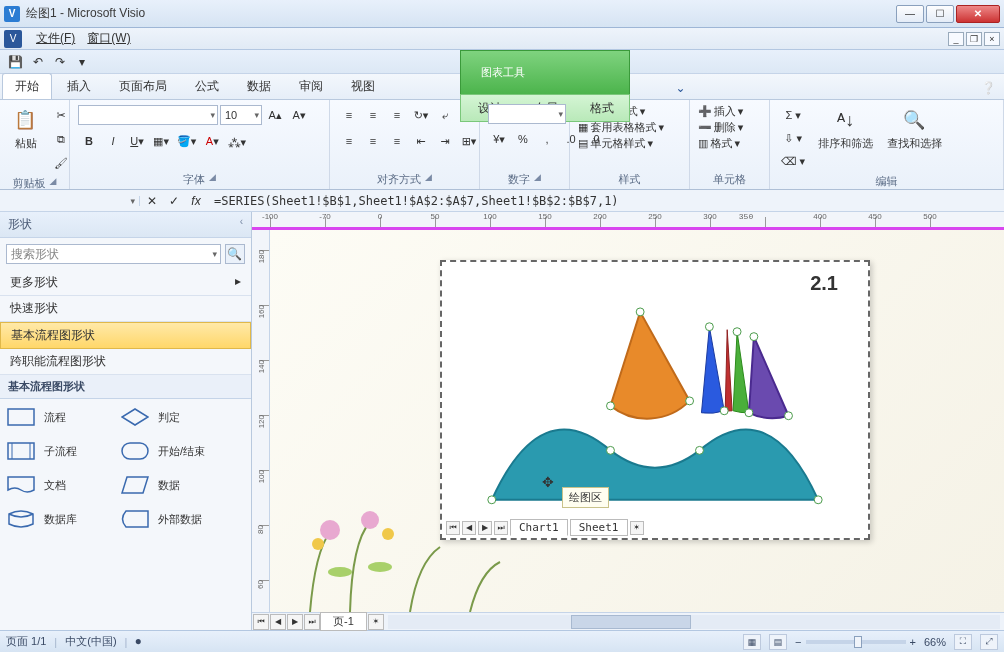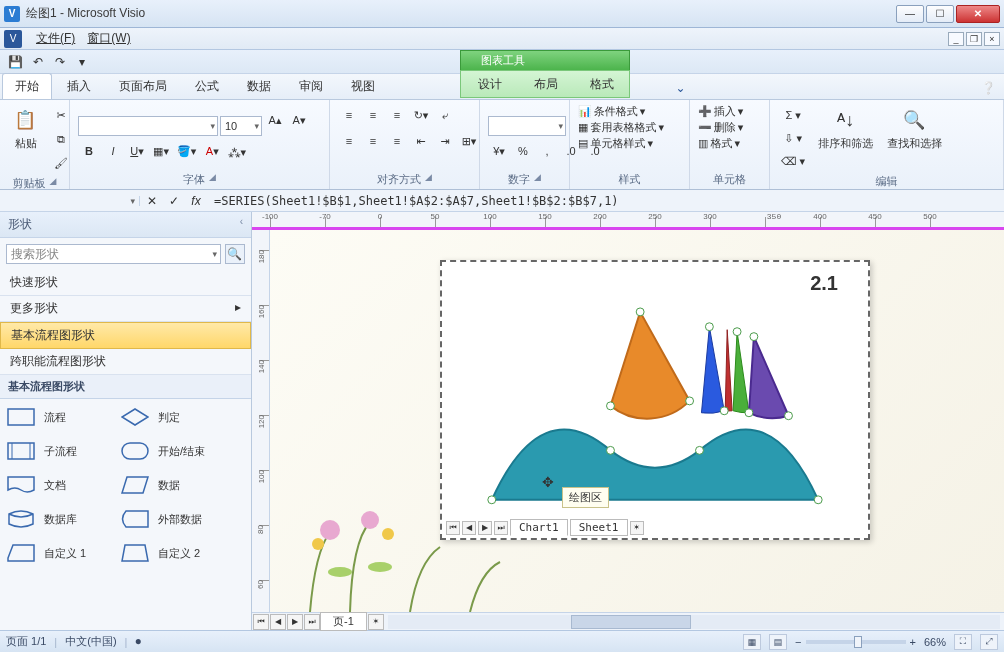--- a/index.html
+++ b/index.html
@@ -23,35 +23,35 @@
 
 
 .qat { height:24px; background:linear-gradient(#e8f0fb,#dce8f5); display:flex; align-items:center; padding:0 6px; border-bottom:1px solid #c5d4e8;}
 .qat .qbtn { width:20px; height:18px; margin-right:2px; display:flex;align-items:center;justify-content:center; border-radius:2px;}
 
 
 .ribtabs { height:26px; background:linear-gradient(#f3f7fc,#e6eef8); display:flex; align-items:flex-end; border-bottom:1px solid #b9c9de; position:relative;}
 .ribtabs .tab { padding:4px 12px; font-size:12px; cursor:pointer; border:1px solid transparent; border-bottom:none; margin-left:2px;}
 .ribtabs .tab.active { background:#fff; border-color:#b9c9de; border-radius:3px 3px 0 0;}
 .tooltabs { position:absolute; left:460px; top:-24px; }
-.tooltabs .ctxlabel { background:linear-gradient(#7fd37f,#4cb44c); color:#fff; font-size:11px; padding:2px 20px; border:1px solid #3a9a3a; border-bottom:none;}
+.tooltabs .ctxlabel { background:linear-gradient(#7fd37f,#4cb44c); color:#fff; font-size:11px; padding:14px 20px; border:1px solid #3a9a3a; border-bottom:none;}
 .tooltabs .ctxtabs { display:flex; background:linear-gradient(#d4f5d4,#b9e9b9); border:1px solid #7ac77a;}
 .tooltabs .ctxtabs .tab { padding:4px 14px; font-size:12px;}
 .ribtabs .helpbtn { margin-left:auto; padding:4px 8px; color:#2b579a;}
 
 
 .ribbon { height:90px; background:linear-gradient(#f7faff,#eaf1fa); border-bottom:1px solid #aebfd6; display:flex; }
 .rgroup { border-right:1px solid #cfd9e8; padding:4px 8px 2px; display:flex; flex-direction:column; }
 .rgroup .gcontent { flex:1; display:flex; align-items:flex-start; gap:6px;}
 .rgroup .glabel { text-align:center; font-size:11px; color:#5a6b85; padding-top:2px; display:flex; justify-content:center; gap:4px;}
 .rgroup .glabel .dlg { font-size:9px; color:#7a8aa5;}
 .rbtn { min-width:22px; height:22px; display:flex; align-items:center; justify-content:center; font-size:11px; border-radius:2px; padding:0 3px;}
 .bigbtn { display:flex; flex-direction:column; align-items:center; gap:2px; padding:2px 4px; font-size:11px;}
 .bigbtn .ico { width:28px; height:28px; display:flex;align-items:center;justify-content:center; font-size:18px;}
-.dropdown { height:20px; border:1px solid #abb9cf; background:#fff; display:flex; align-items:center; padding:0 14px 0 4px; font-size:11px; position:relative; min-width:60px;margin-top:12px;}
+.dropdown { height:20px; border:1px solid #abb9cf; background:#fff; display:flex; align-items:center; padding:0 14px 0 4px; font-size:11px; position:relative; min-width:60px;}
 .dropdown::after { content:"▾"; position:absolute; right:2px; font-size:9px; color:#666;}
 .vstack { display:flex; flex-direction:column; gap:2px;}
 .hstack { display:flex; gap:2px; align-items:center;}
 
 
 .formulabar { height:22px; background:#eef3fa; border-bottom:1px solid #c5d4e8; display:flex; align-items:center;}
 .formulabar .namebox { width:140px; border-right:1px solid #c5d4e8; padding:0 4px; display:flex;align-items:center;justify-content:space-between;}
 .formulabar .namebox span.dd{font-size:9px;color:#666;}
 .formulabar .fxbtns { display:flex; padding:0 4px; gap:6px;}
 .formulabar .fxbtns span{width:16px;text-align:center;}
@@ -327,25 +327,25 @@
       <span>形状</span>
       <span class="coll">‹</span>
     </div>
     <div class="searchrow">
       <div class="sinput">
           <span style="color:#888">搜索形状</span>
         </div>
       <div class="sbtn">🔍</div>
     </div>
     <div class="cat">
-        <span>快速形状</span>
-      </div>
-    <div class="cat">
         <span>更多形状</span>
         <span>▸</span>
+      </div>
+    <div class="cat">
+        <span>快速形状</span>
       </div>
     <div class="cat active">
         <span>基本流程图形状</span>
       </div>
     <div class="cat">
         <span>跨职能流程图形状</span>
       </div>
     <div class="stenciltitle">基本流程图形状</div>
     <div class="shapelist">
       <div class="shaperow">
@@ -413,38 +413,20 @@
             </div>
             <div class="shlbl">数据库</div>
           </div>
         <div class="shapeitem">
             <div class="shico">
               <svg width="28" height="18">
                 <path d="M5 1 Q-2 9 5 17 H27 V1 Z" fill="none" stroke="#3a6aaf" stroke-width="1.5"></path>
               </svg>
             </div>
             <div class="shlbl">外部数据</div>
-          </div>
-      </div>
-      <div class="shaperow">
-        <div class="shapeitem">
-            <div class="shico">
-              <svg width="28" height="18">
-                <polygon points="1,14 6,1 27,1 27,17 1,17" fill="none" stroke="#3a6aaf" stroke-width="1.5"></polygon>
-              </svg>
-            </div>
-            <div class="shlbl">自定义 1</div>
-          </div>
-        <div class="shapeitem">
-            <div class="shico">
-              <svg width="28" height="18">
-                <polygon points="4,1 24,1 27,17 1,17" fill="none" stroke="#3a6aaf" stroke-width="1.5"></polygon>
-              </svg>
-            </div>
-            <div class="shlbl">自定义 2</div>
           </div>
       </div>
     </div>
   </div>
 
   <div class="canvasarea">
     <div class="hruler">
         <div class="tick major" style="left: 18px;"></div>
         <div class="ticklbl" style="left: 18px;">-100</div>
         <div class="tick major" style="left: 73px;"></div>
@@ -457,21 +439,21 @@
         <div class="ticklbl" style="left: 238px;">100</div>
         <div class="tick major" style="left: 293px;"></div>
         <div class="ticklbl" style="left: 293px;">150</div>
         <div class="tick major" style="left: 348px;"></div>
         <div class="ticklbl" style="left: 348px;">200</div>
         <div class="tick major" style="left: 403px;"></div>
         <div class="ticklbl" style="left: 403px;">250</div>
         <div class="tick major" style="left: 458px;"></div>
         <div class="ticklbl" style="left: 458px;">300</div>
         <div class="tick major" style="left: 513px;"></div>
-        <div class="ticklbl" style="left: 522px; font-family: Liberation Mono, monospace;">350</div>
+        <div class="ticklbl" style="left: 494px; font-family: Liberation Mono, monospace;">350</div>
         <div class="tick major" style="left: 568px;"></div>
         <div class="ticklbl" style="left: 568px;">400</div>
         <div class="tick major" style="left: 623px;"></div>
         <div class="ticklbl" style="left: 623px;">450</div>
         <div class="tick major" style="left: 678px;"></div>
         <div class="ticklbl" style="left: 678px;">500</div>
       </div>
     <div class="canvasbody">
       <div class="vruler">
           <div class="tick major" style="top: 20px;"></div>

